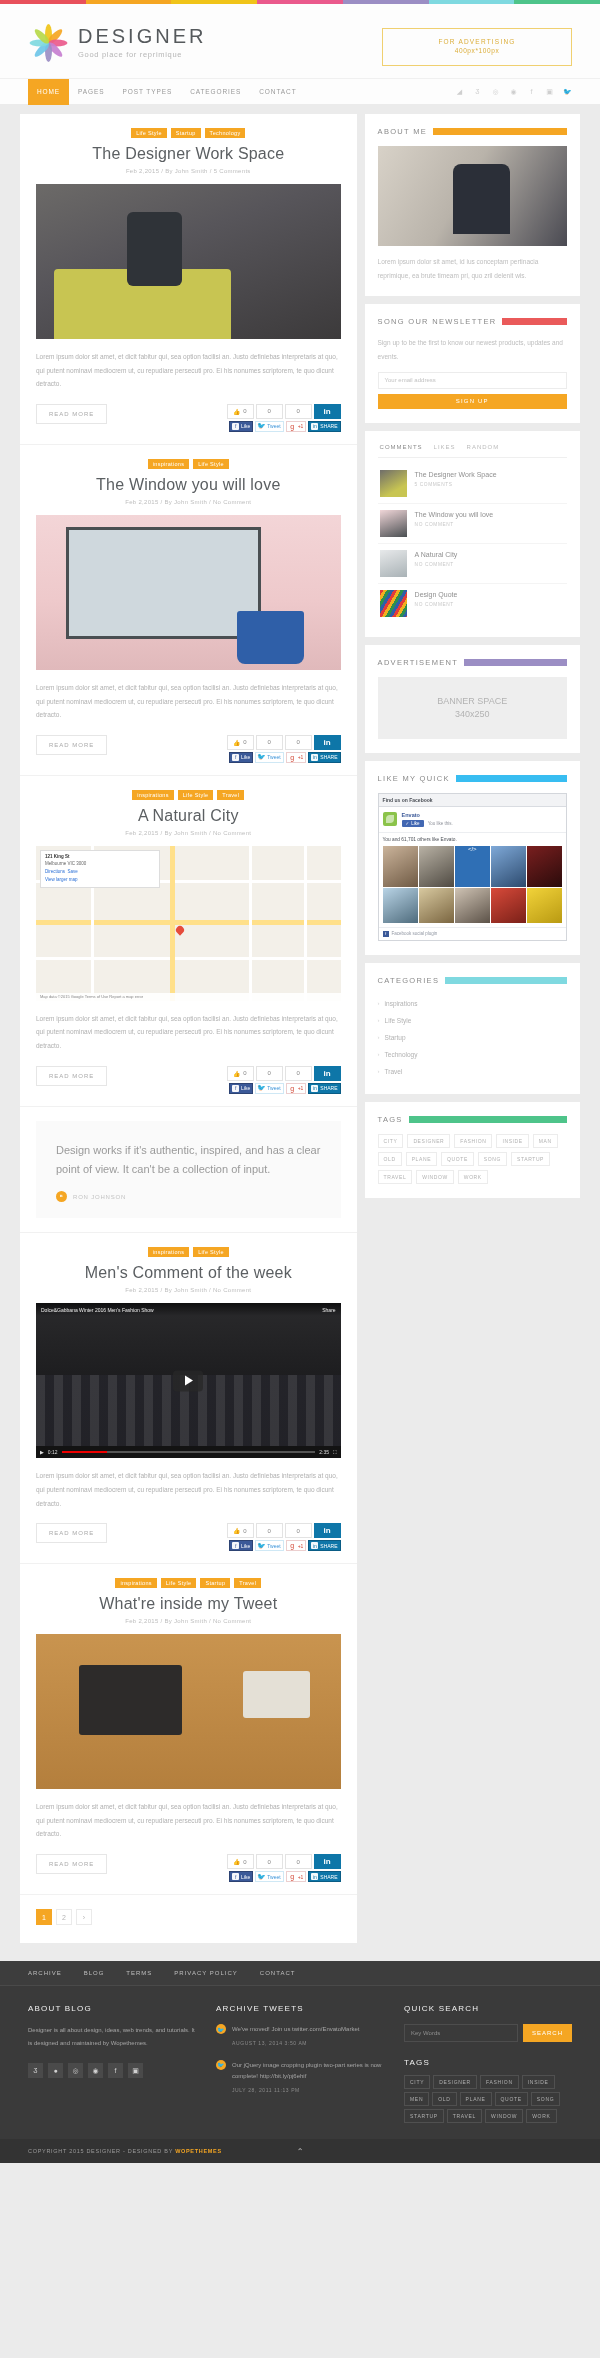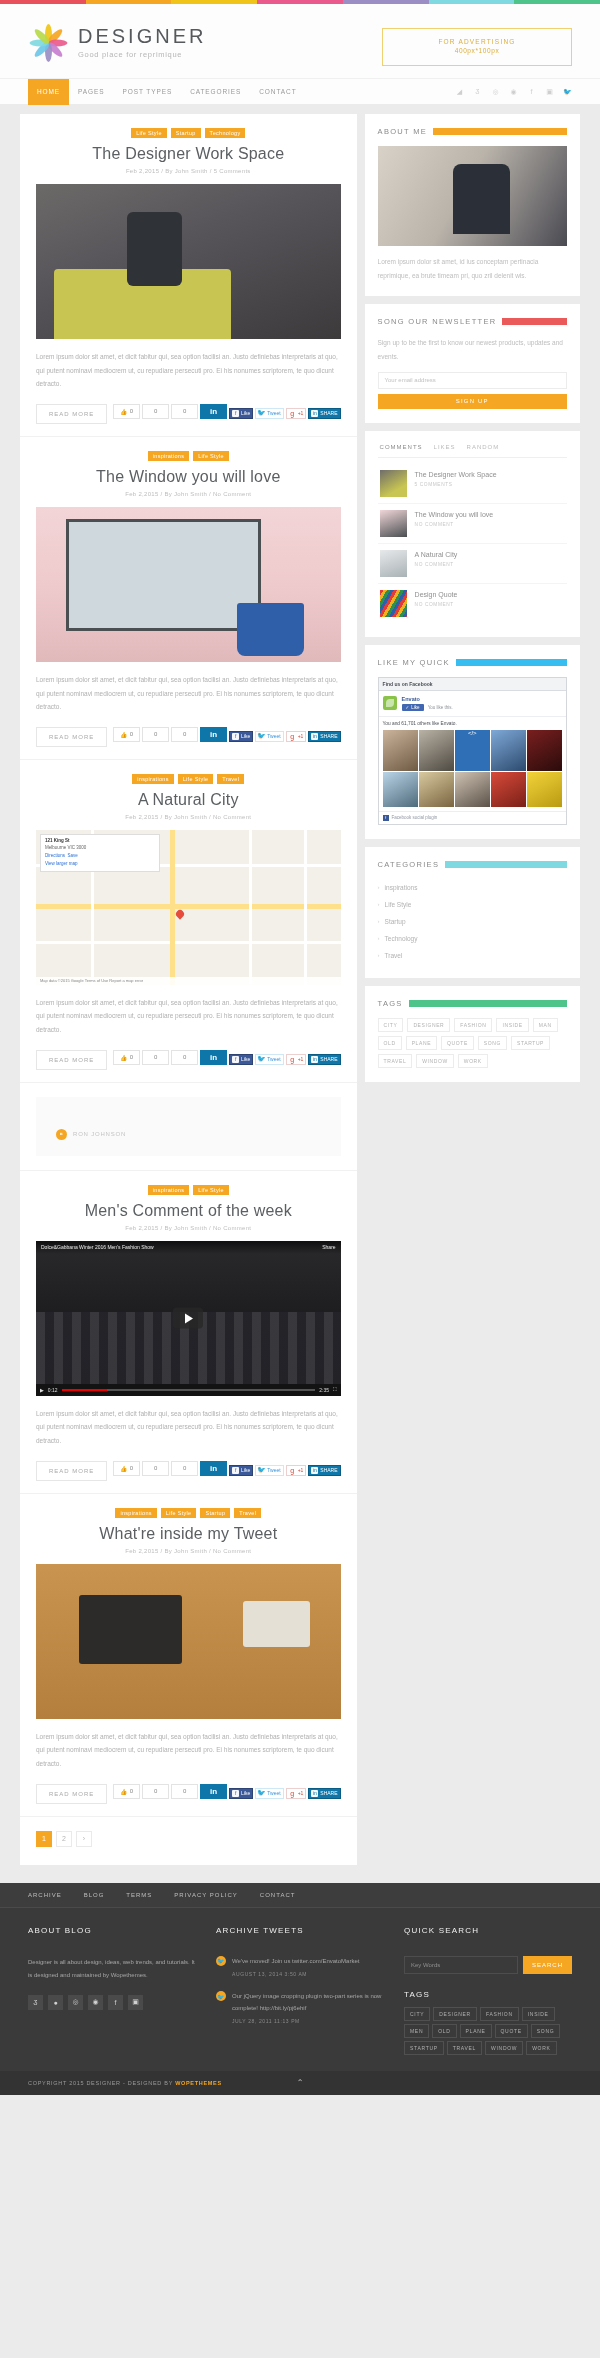--- a/index.html
+++ b/index.html
@@ -59,21 +59,21 @@
   .cats { display: flex; gap: 4px; justify-content: center; margin-bottom: 7px; }
   .cat { background: #f5a623; color: #fff; font-size: 5.5px; padding: 2px 5px; letter-spacing: .3px; }
   .post-title { text-align: center; font-size: 16px; color: #5b5f62; font-weight: 400; letter-spacing: .2px; }
   .post-meta { text-align: center; font-size: 6px; color: #bdbdbd; margin-top: 5px; letter-spacing: .3px; }
   .post-media { margin: 10px 0 0 0; width: 100%; height: 155px; position: relative; overflow: hidden; }
   .post-excerpt { font-size: 6.5px; line-height: 2.1; color: #b0b0b0; margin-top: 11px; }
   .post-foot { display: flex; align-items: flex-start; justify-content: space-between; margin-top: 13px; }
   .readmore { border: 1px solid #e6e6e6; color: #aaa; font-size: 6px; letter-spacing: 1px; padding: 6px 12px; background: #fff; }
 
   
-  .share { display: flex; align-items: flex-end; gap: 2px; }
+  .share { display: flex; flex-direction: column; align-items: flex-end; gap: 2px; }
   .share-counts { display: flex; gap: 2px; }
   .cnt { width: 27px; height: 15px; border: 1px solid #e3e3e3; display: flex; align-items: center; justify-content: center; font-size: 6px; color: #888; gap: 2px; }
   .cnt.li { background: #0e76a8; border-color: #0e76a8; color: #fff; font-weight: bold; font-size: 8px; }
   .share-btns { display: flex; gap: 2px; }
   .sb { height: 11px; display: flex; align-items: center; font-size: 5px; color: #fff; padding: 0 2px; gap: 2px; }
   .sb.fb { background: #3b5998; border: 1px solid #2d4373; }
   .sb.tw { background: #fff; border: 1px solid #cfe8f5; color: #3b94d9; }
   .sb.gp { background: #fff; border: 1px solid #eccfcf; color: #d34836; }
   .sb.ln { background: #0e76a8; border: 1px solid #0a5c85; }
   .sb .ico { background: #fff; color: inherit; width: 7px; height: 7px; display: inline-flex; align-items: center; justify-content: center; font-size: 5px; border-radius: 1px; }
@@ -142,21 +142,21 @@
   .cat-list li .chev { color: #d3d3d3; font-size: 6px; }
 
   .tagcloud { display: flex; flex-wrap: wrap; gap: 4px; margin-top: 2px; }
   .tagchip { border: 1px solid #ececec; font-size: 5px; color: #b2b2b2; padding: 3px 5px; letter-spacing: .6px; }
 
   
   .footer-nav { background: #3d3d3d; padding: 9px 28px; display: flex; gap: 22px; border-bottom: 1px solid #4a4a4a; }
   .footer-nav a { font-size: 6px; color: #bfbfbf; letter-spacing: 1px; text-decoration: none; }
   .footer-main { background: #3a3a3a; padding: 18px 28px 16px 28px; display: flex; gap: 20px; }
   .fcol { flex: 1; }
-  .fcol-title { font-size: 8px; color: #f0f0f0; letter-spacing: 1.2px; margin-bottom: 21px; }
+  .fcol-title { font-size: 8px; color: #f0f0f0; letter-spacing: 1.2px; margin-bottom: 11px; }
   .fcol-text { font-size: 6px; line-height: 2.2; color: #a5a5a5; }
   .fsocial { display: flex; gap: 5px; margin-top: 13px; }
   .fsoc { width: 15px; height: 15px; background: #4a4a4a; display: flex; align-items: center; justify-content: center; color: #d0d0d0; font-size: 7px; }
   .tweet { display: flex; gap: 6px; margin-bottom: 11px; }
   .tw-bird { width: 10px; height: 10px; flex: none; background: #f5a623; border-radius: 50%; color: #fff; font-size: 6px; display: flex; align-items: center; justify-content: center; }
   .tw-body { font-size: 6px; line-height: 1.95; color: #a5a5a5; }
   .tw-date { font-size: 5px; color: #8a8a8a; letter-spacing: .6px; margin-top: 3px; }
   .searchrow { display: flex; gap: 5px; align-items: stretch; }
   .search-input { flex: 1; border: 1px solid #4d4d4d; background: #3a3a3a; color: #8f8f8f; font-size: 6px; padding: 5px 6px; display: flex; align-items: center; }
   .search-btn { background: #f5a623; color: #fff; font-size: 6px; letter-spacing: 1px; padding: 5px 9px; display: flex; align-items: center; }
@@ -407,20 +407,21 @@
                   <span class="ico">in</span>
                   <span>SHARE</span>
                 </div>
             </div>
           </div>
         </div>
       </div>
 
       <div class="post" style="padding:14px 16px;">
         <div class="quote-post">
+          <div class="quote-text">Design works if it's authentic, inspired, and has a clear point of view. It can't be a collection of input.</div>
           <div class="quote-author">
             <span class="quote-bullet">❝</span>
             <span>RON JOHNSON</span>
           </div>
         </div>
       </div>
 
       <div class="post">
         <div class="cats">
           <span class="cat">inspirations</span>
@@ -596,20 +597,30 @@
           <div class="tp-thumb">
               <div class="thumb-d"></div>
             </div>
           <div>
               <div class="tp-title">Design Quote</div>
           <div class="tp-meta">NO COMMENT</div>
             </div>
         </div>
       </div>
 
+      <div class="widget">
+        <div class="w-head">
+          <div class="w-title">ADVERTISEMENT</div>
+          <div class="w-rule" style="background:#9b8ec4"></div>
+        </div>
+        <div class="banner">
+          <div>BANNER SPACE</div>
+          <div>340x250</div>
+        </div>
+      </div>
 
       <div class="widget">
         <div class="w-head">
           <div class="w-title">LIKE MY QUICK</div>
           <div class="w-rule" style="background:#38bdf1"></div>
         </div>
         <div class="fbwidget">
           <div class="fb-head">Find us on Facebook</div>
           <div class="fb-row">
             <div class="fb-logo"></div>

